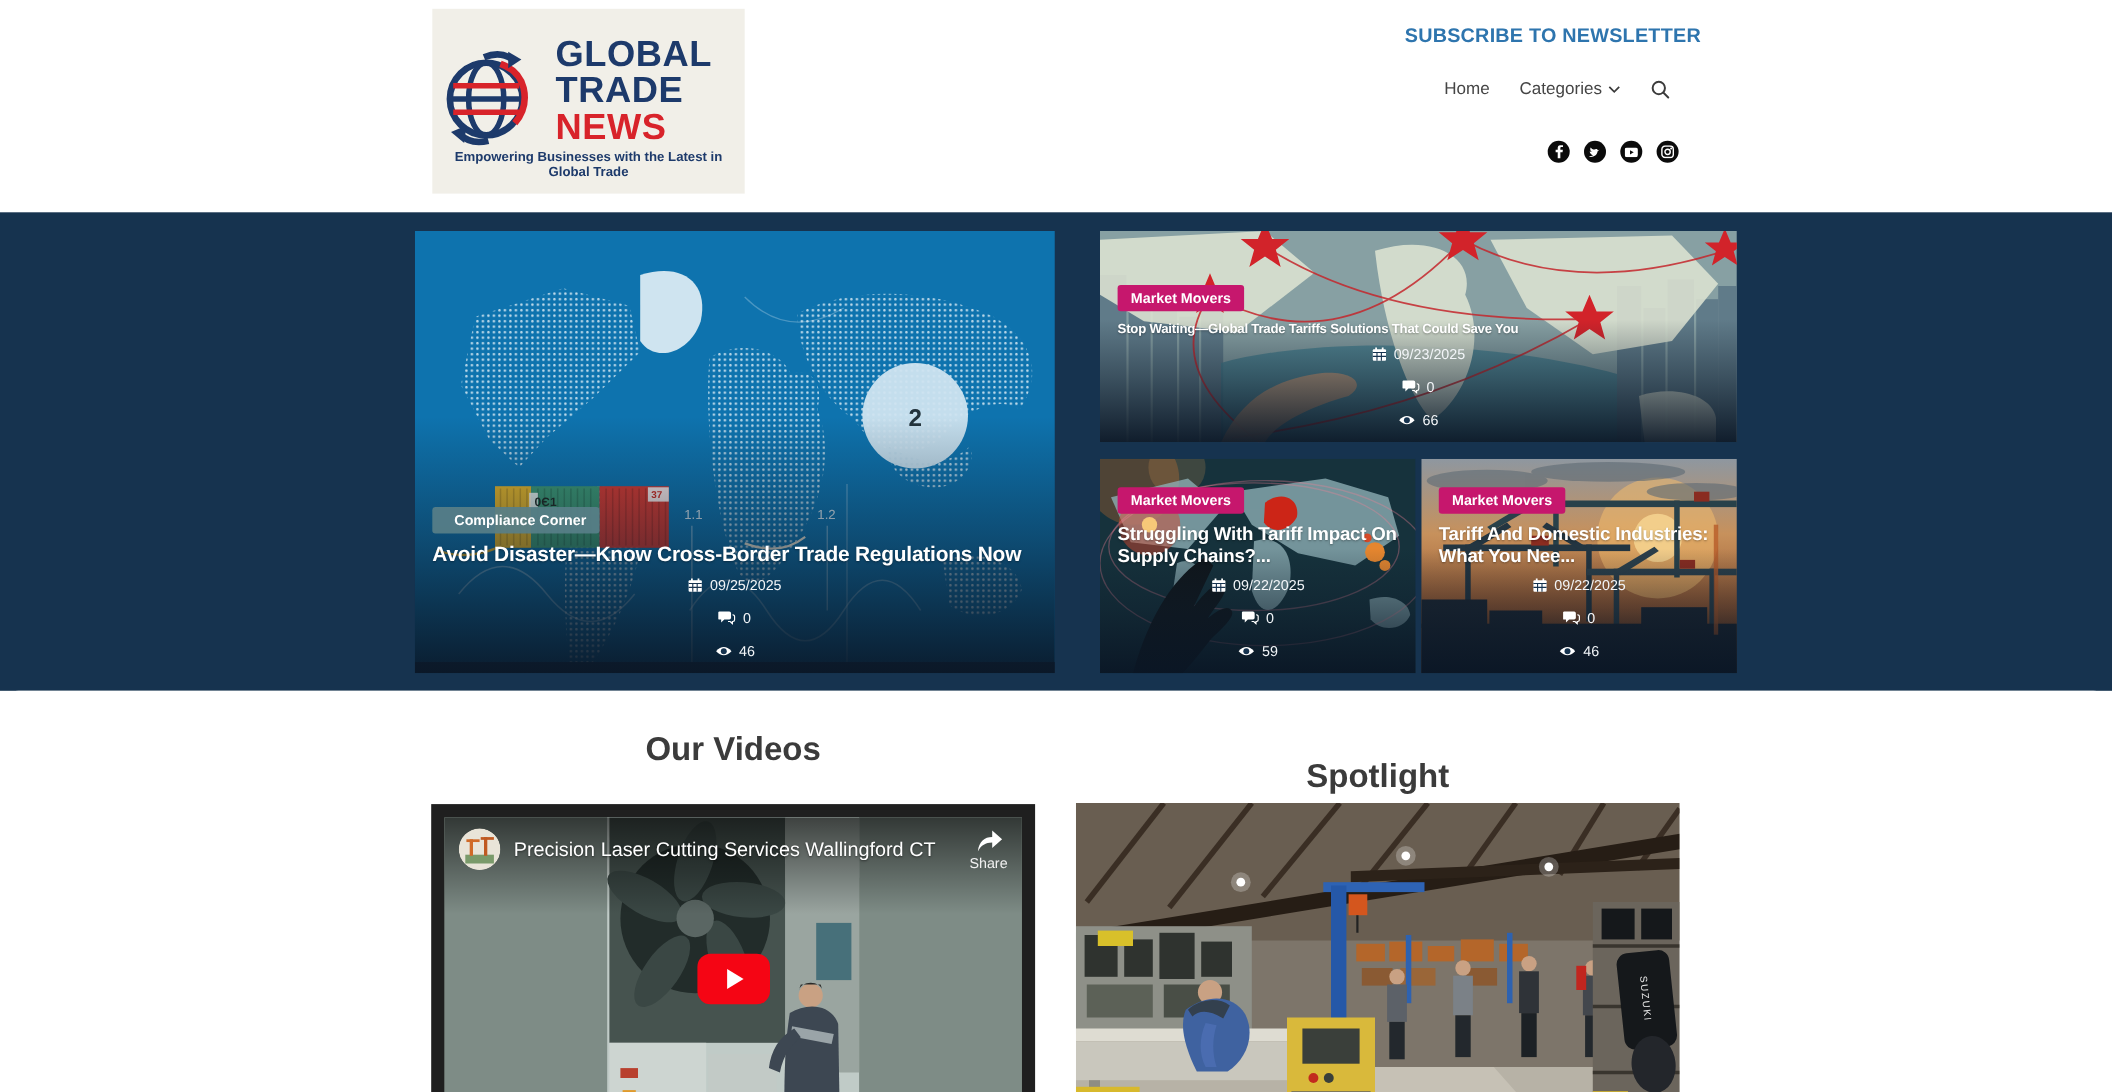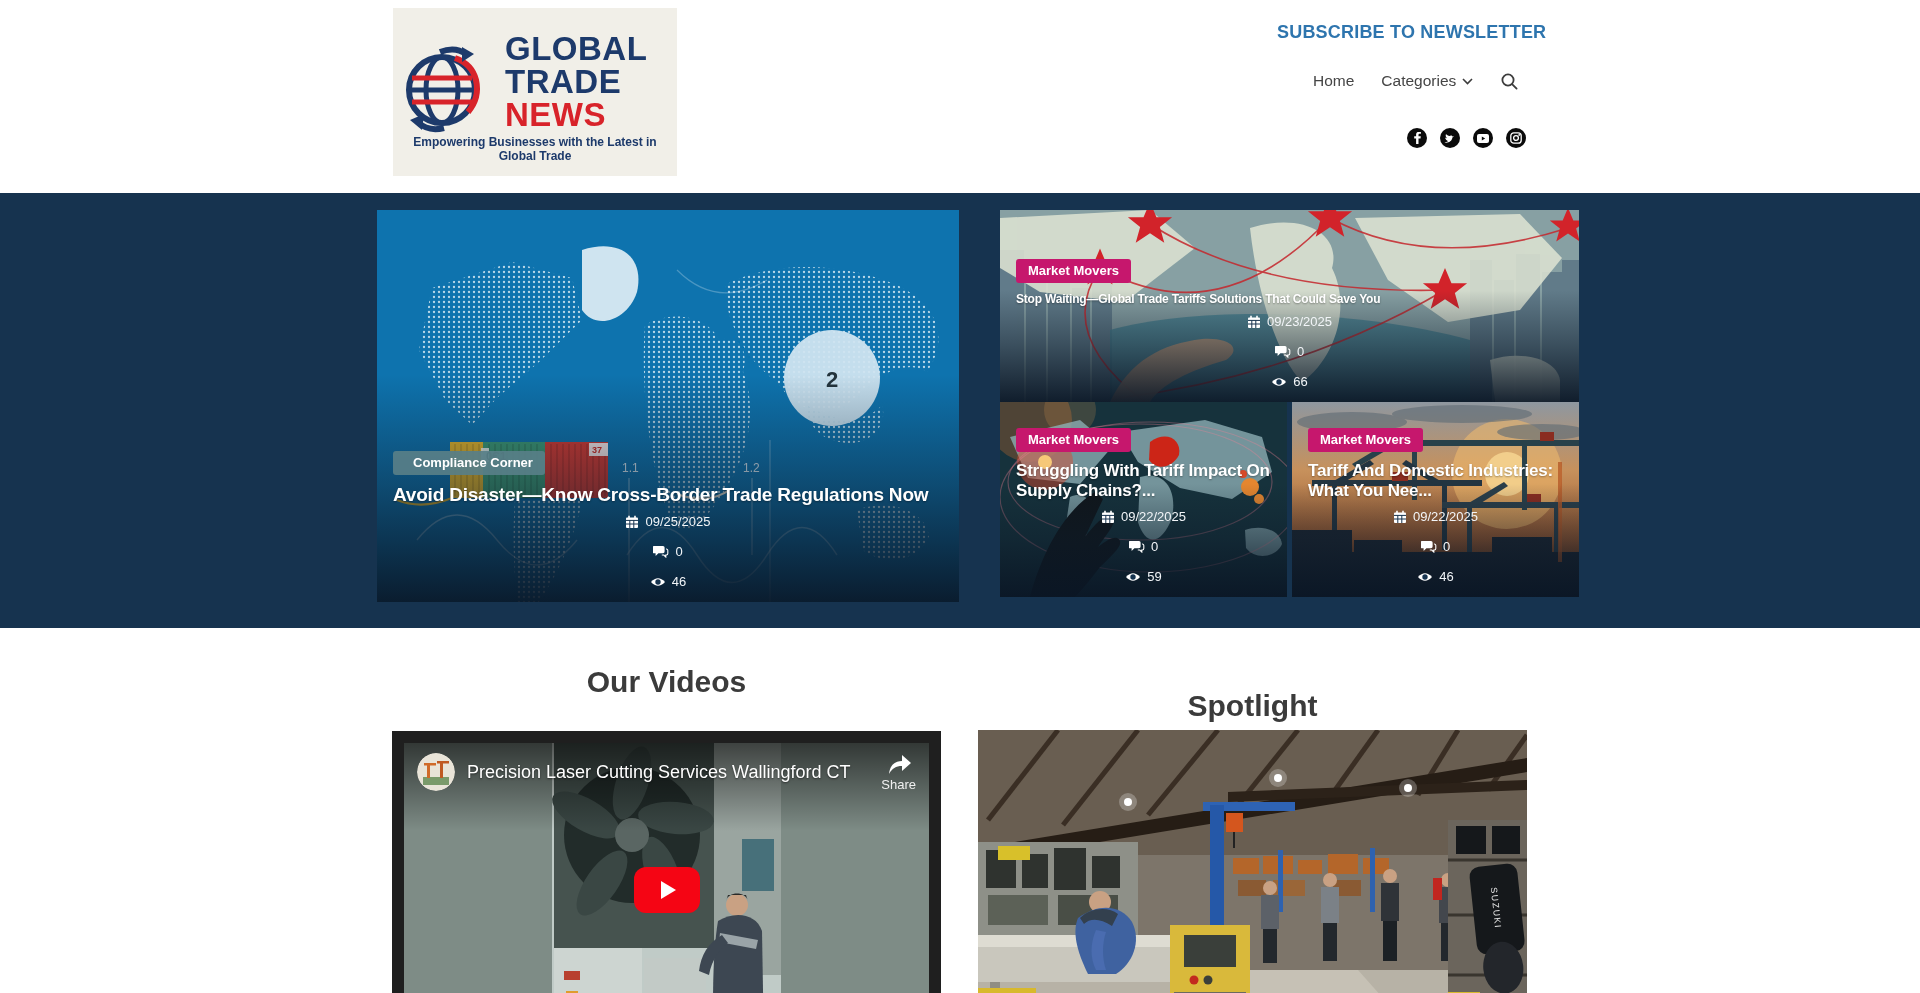--- a/index.html
+++ b/index.html
@@ -18,21 +18,21 @@
   .subscribe { position:absolute; left:1277px; top:22px; font-size:18px; font-weight:bold; color:#2e75ae; text-decoration:none; letter-spacing:.2px; cursor:pointer; }
   .main-nav { position:absolute; left:1313px; top:72px; display:flex; align-items:flex-start; gap:27px; }
   .main-nav a { font-size:15.5px; color:#454545; text-decoration:none; display:flex; align-items:center; gap:6px; cursor:pointer; }
   .search-btn { background:none; border:none; cursor:pointer; display:flex; align-items:center; padding:0; }
   .social { position:absolute; left:1407px; top:128px; display:flex; gap:13px; }
   .social a { width:20px; height:20px; border-radius:50%; background:#0b0b0b; display:flex; align-items:center; justify-content:center; cursor:pointer; }
 
   
   .hero { position:absolute; top:193px; left:0; width:1920px; height:435px; background:#16334f; }
   .hero-grid { position:absolute; left:377px; top:17px; width:1166px; height:392px; display:grid; grid-template-columns:582px 579px; gap:5px; }
-  .hero-right { display:grid; grid-template-rows:192px 195px; gap:0;padding-left:36px; }
+  .hero-right { display:grid; grid-template-rows:192px 195px; gap:15px;padding-left:36px; }
   .hero-bottom { display:grid; grid-template-columns:287px 287px; gap:5px; }
   .tile { position:relative; overflow:hidden; cursor:pointer; }
   .tile svg.scene { position:absolute; inset:0; display:block; }
   .shade { position:absolute; inset:0; background:linear-gradient(180deg, rgba(13,27,42,0) 42%, rgba(13,27,42,.45) 70%, rgba(10,22,37,.93) 100%); }
   .tile-content { position:absolute; left:0; right:0; bottom:0; padding:0 16px 13px 16px; }
   .badge { display:inline-block; font-size:13px; font-weight:600; color:#fff; padding:4px 12px 5px; border-radius:3px; margin-bottom:9px; cursor:pointer; }
   .badge.teal { background:rgba(88,127,136,.92);padding-left:20px; }
   .badge.pink { background:#c6176d; }
   .tile-title { color:#fff; font-weight:bold; line-height:1.18; letter-spacing:-.2px; margin-bottom:8px; text-shadow:0 1px 2px rgba(0,0,0,.35); }
   .tile-main .tile-title { font-size:19px; }

